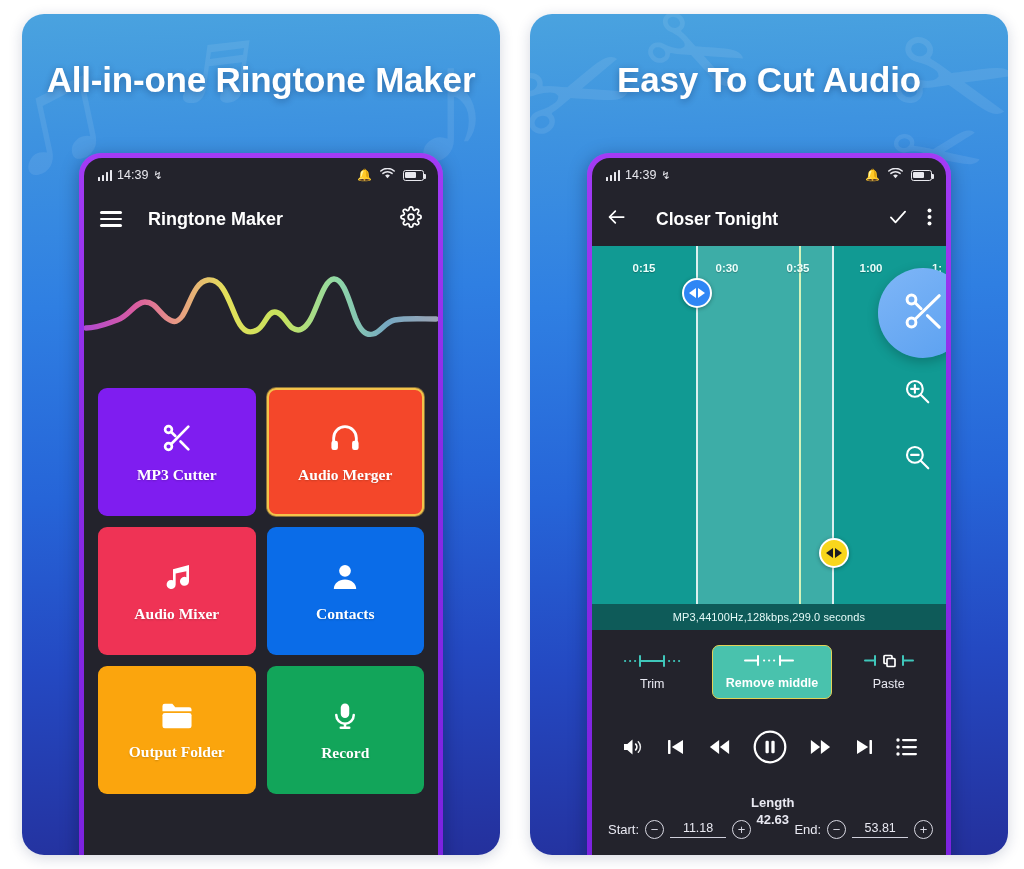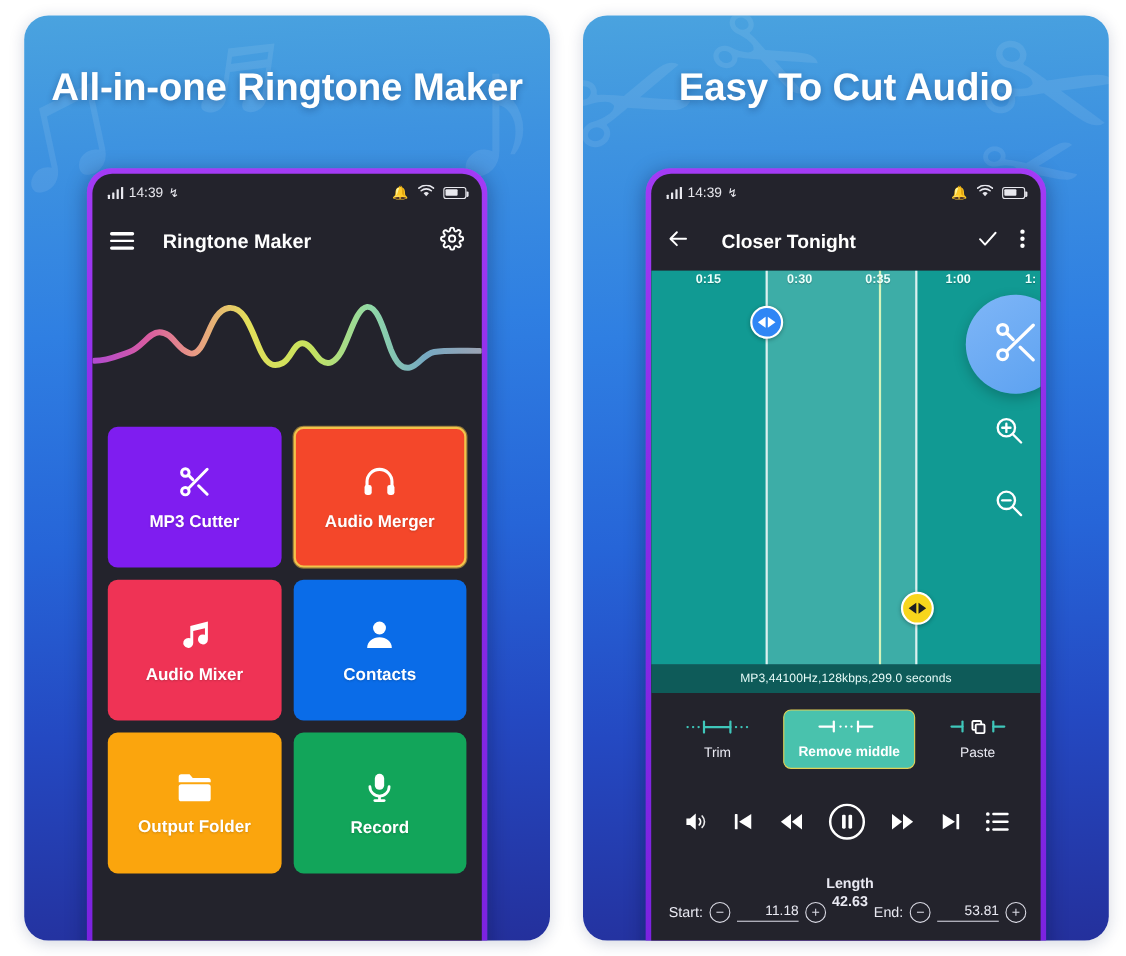--- a/index.html
+++ b/index.html
@@ -67,31 +67,31 @@
   .hero{height:142px;position:relative;}
   .hero svg{position:absolute;left:0;top:0;width:100%;height:100%;}
 
   
   .grid{display:grid;grid-template-columns:1fr 1fr;gap:11px;padding:0 14px 14px 14px;box-sizing:border-box;}
   .tile{
     height:128px;border-radius:9px;display:flex;flex-direction:column;
     align-items:center;justify-content:center;gap:11px;color:#fff;
     box-sizing:border-box;position:relative;
   }
-  .tile .lbl{font-size:15.5px;font-weight:700;text-shadow:0 1px 2px rgba(0,0,0,.18);}
+  .tile .lbl{font-size:15.5px;font-weight:700;text-shadow:0 1px 2px rgba(0,0,0,.18);font-family:Liberation Serif, serif;}
   .tile.sel{border:2px solid #f3c34a;box-shadow:0 0 0 1px rgba(243,195,74,.5);}
   .tile svg{display:block;}
 
   
   .appbar2{height:54px;display:flex;align-items:center;gap:14px;padding:0 14px;box-sizing:border-box;color:#fff;}
   .appbar2 .title{font-size:17.5px;font-weight:700;}
 
   .wavewrap{position:relative;height:358px;background:#119a93;overflow:hidden;}
   .ruler{position:absolute;left:0;right:0;top:0;height:22px;z-index:4;}
-  .ruler span{position:absolute;top:2px;color:#eafffb;font-size:11.5px;font-weight:700;
+  .ruler span{position:absolute;top:16px;color:#eafffb;font-size:11.5px;font-weight:700;
               text-shadow:0 1px 1px rgba(0,0,0,.25);transform:translateX(-50%);}
   .selband{position:absolute;top:0;bottom:0;background:rgba(255,255,255,.19);z-index:2;}
   .selband::before,.selband::after{content:"";position:absolute;top:0;bottom:0;width:2px;background:rgba(255,255,255,.82);}
   .selband::before{left:0}.selband::after{right:0}
   .playhead{position:absolute;top:0;bottom:0;width:2px;background:rgba(240,255,190,.85);z-index:3;}
   .wv{position:absolute;left:0;top:0;width:100%;height:100%;z-index:1;}
 
   .handle{position:absolute;width:30px;height:30px;border-radius:50%;z-index:6;
     display:flex;align-items:center;justify-content:center;gap:2px;
     border:2.5px solid #fff;box-sizing:border-box;box-shadow:0 1px 4px rgba(0,0,0,.3);}
@@ -118,21 +118,21 @@
 
   .transport{height:66px;display:flex;align-items:center;justify-content:space-around;padding:0 18px;box-sizing:border-box;}
   .transport svg{display:block;}
 
   .timerow{height:62px;display:flex;align-items:center;justify-content:space-between;
            padding:0 16px;box-sizing:border-box;color:#e9e9f2;font-size:13px;}
   .tgrp{display:flex;align-items:center;gap:6px;margin-top:36px;}
   .circbtn{width:19px;height:19px;border-radius:50%;border:1.5px solid #d8d8e2;
            display:flex;align-items:center;justify-content:center;color:#d8d8e2;
            font-size:13px;line-height:1;box-sizing:border-box;}
-  .numfield{min-width:56px;text-align:right;border-bottom:1.4px solid #cfcfdb;
+  .numfield{min-width:56px;text-align:center;border-bottom:1.4px solid #cfcfdb;
             font-size:12.5px;padding-bottom:2px;}
   .lenblock{text-align:center;line-height:1.32;font-size:13px;font-weight:bold;}
 </style>
 </head>
 <body>
 
 <div class="stage">
 
   <div class="card left">
     <div class="wm" style="left:-24px;top:26px;font-size:150px;transform:rotate(-12deg);">♫</div>

